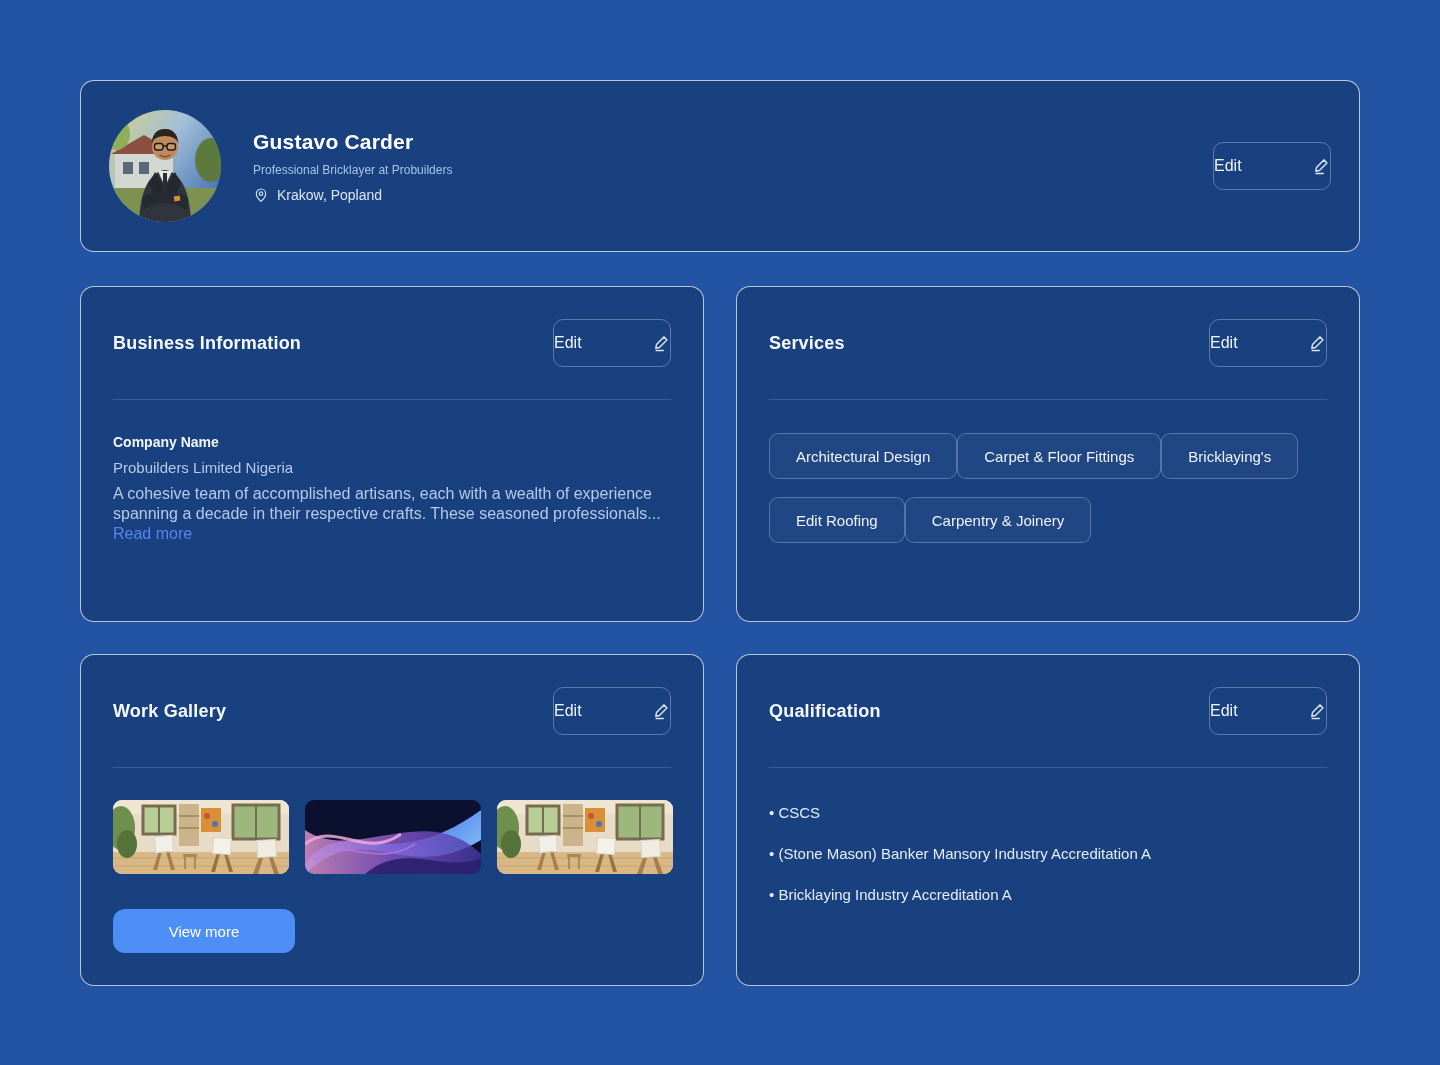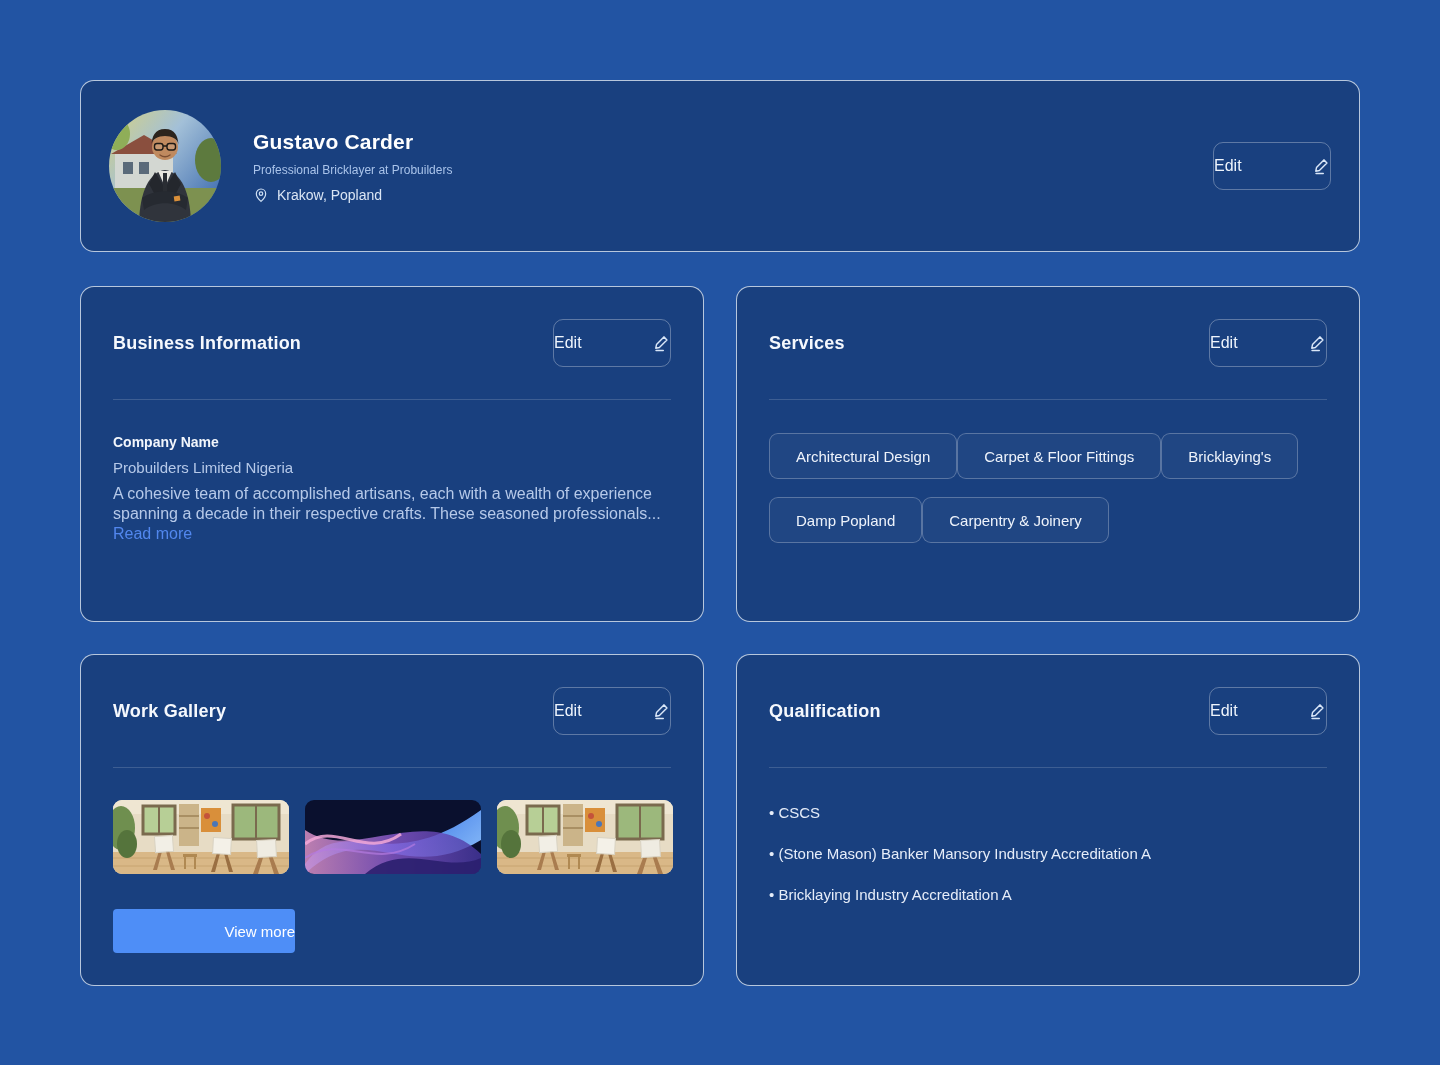--- a/index.html
+++ b/index.html
@@ -94,25 +94,24 @@
   .thumb {
     width:176px; height:74px;
     border-radius:9px; overflow:hidden;
     flex:0 0 auto; cursor:pointer;
   }
   .thumb svg { display:block; width:100%; height:100%; }
   .view-more-btn {
     margin-top:35px;
     width:182px; height:44px;
     background:#4e8ef7;
-    border:none; border-radius:4px;
+    border:none; border-radius:12px;
     color:#ffffff; font-size:15px;
     font-family:"Liberation Sans", sans-serif;
     cursor:pointer;
-    text-align:right;
   }
 
   
   .qual-list { margin-top:34px; list-style:none; }
   .qual-item { font-size:15px; line-height:21px; color:#e6edf9; margin-bottom:20px; }
   .qual-line1::before { content:"\2022\00a0 "; }
   .qual-line1, .qual-line2 { display:block; }
   .qual-line2:empty { display:none; }
 </style>
 </head>
@@ -235,21 +234,21 @@
           <svg class="pencil-icon" viewBox="0 0 20 20">
               <use href="#pencil-glyph"></use>
             </svg>
         </button>
       </div>
       <div class="divider"></div>
       <div class="tags">
         <span class="tag">Architectural Design</span>
         <span class="tag">Carpet &amp; Floor Fittings</span>
         <span class="tag">Bricklaying's</span>
-        <span class="tag">Damp Popland</span>
+        <span class="tag">Edit Roofing</span>
         <span class="tag">Carpentry &amp; Joinery</span>
       </div>
     </div>
 
     <div class="card section-card r2">
       <div class="card-header">
         <div class="card-title">Work Gallery</div>
         <button class="edit-btn">
           <span>Edit</span>
           <svg class="pencil-icon" viewBox="0 0 20 20">

